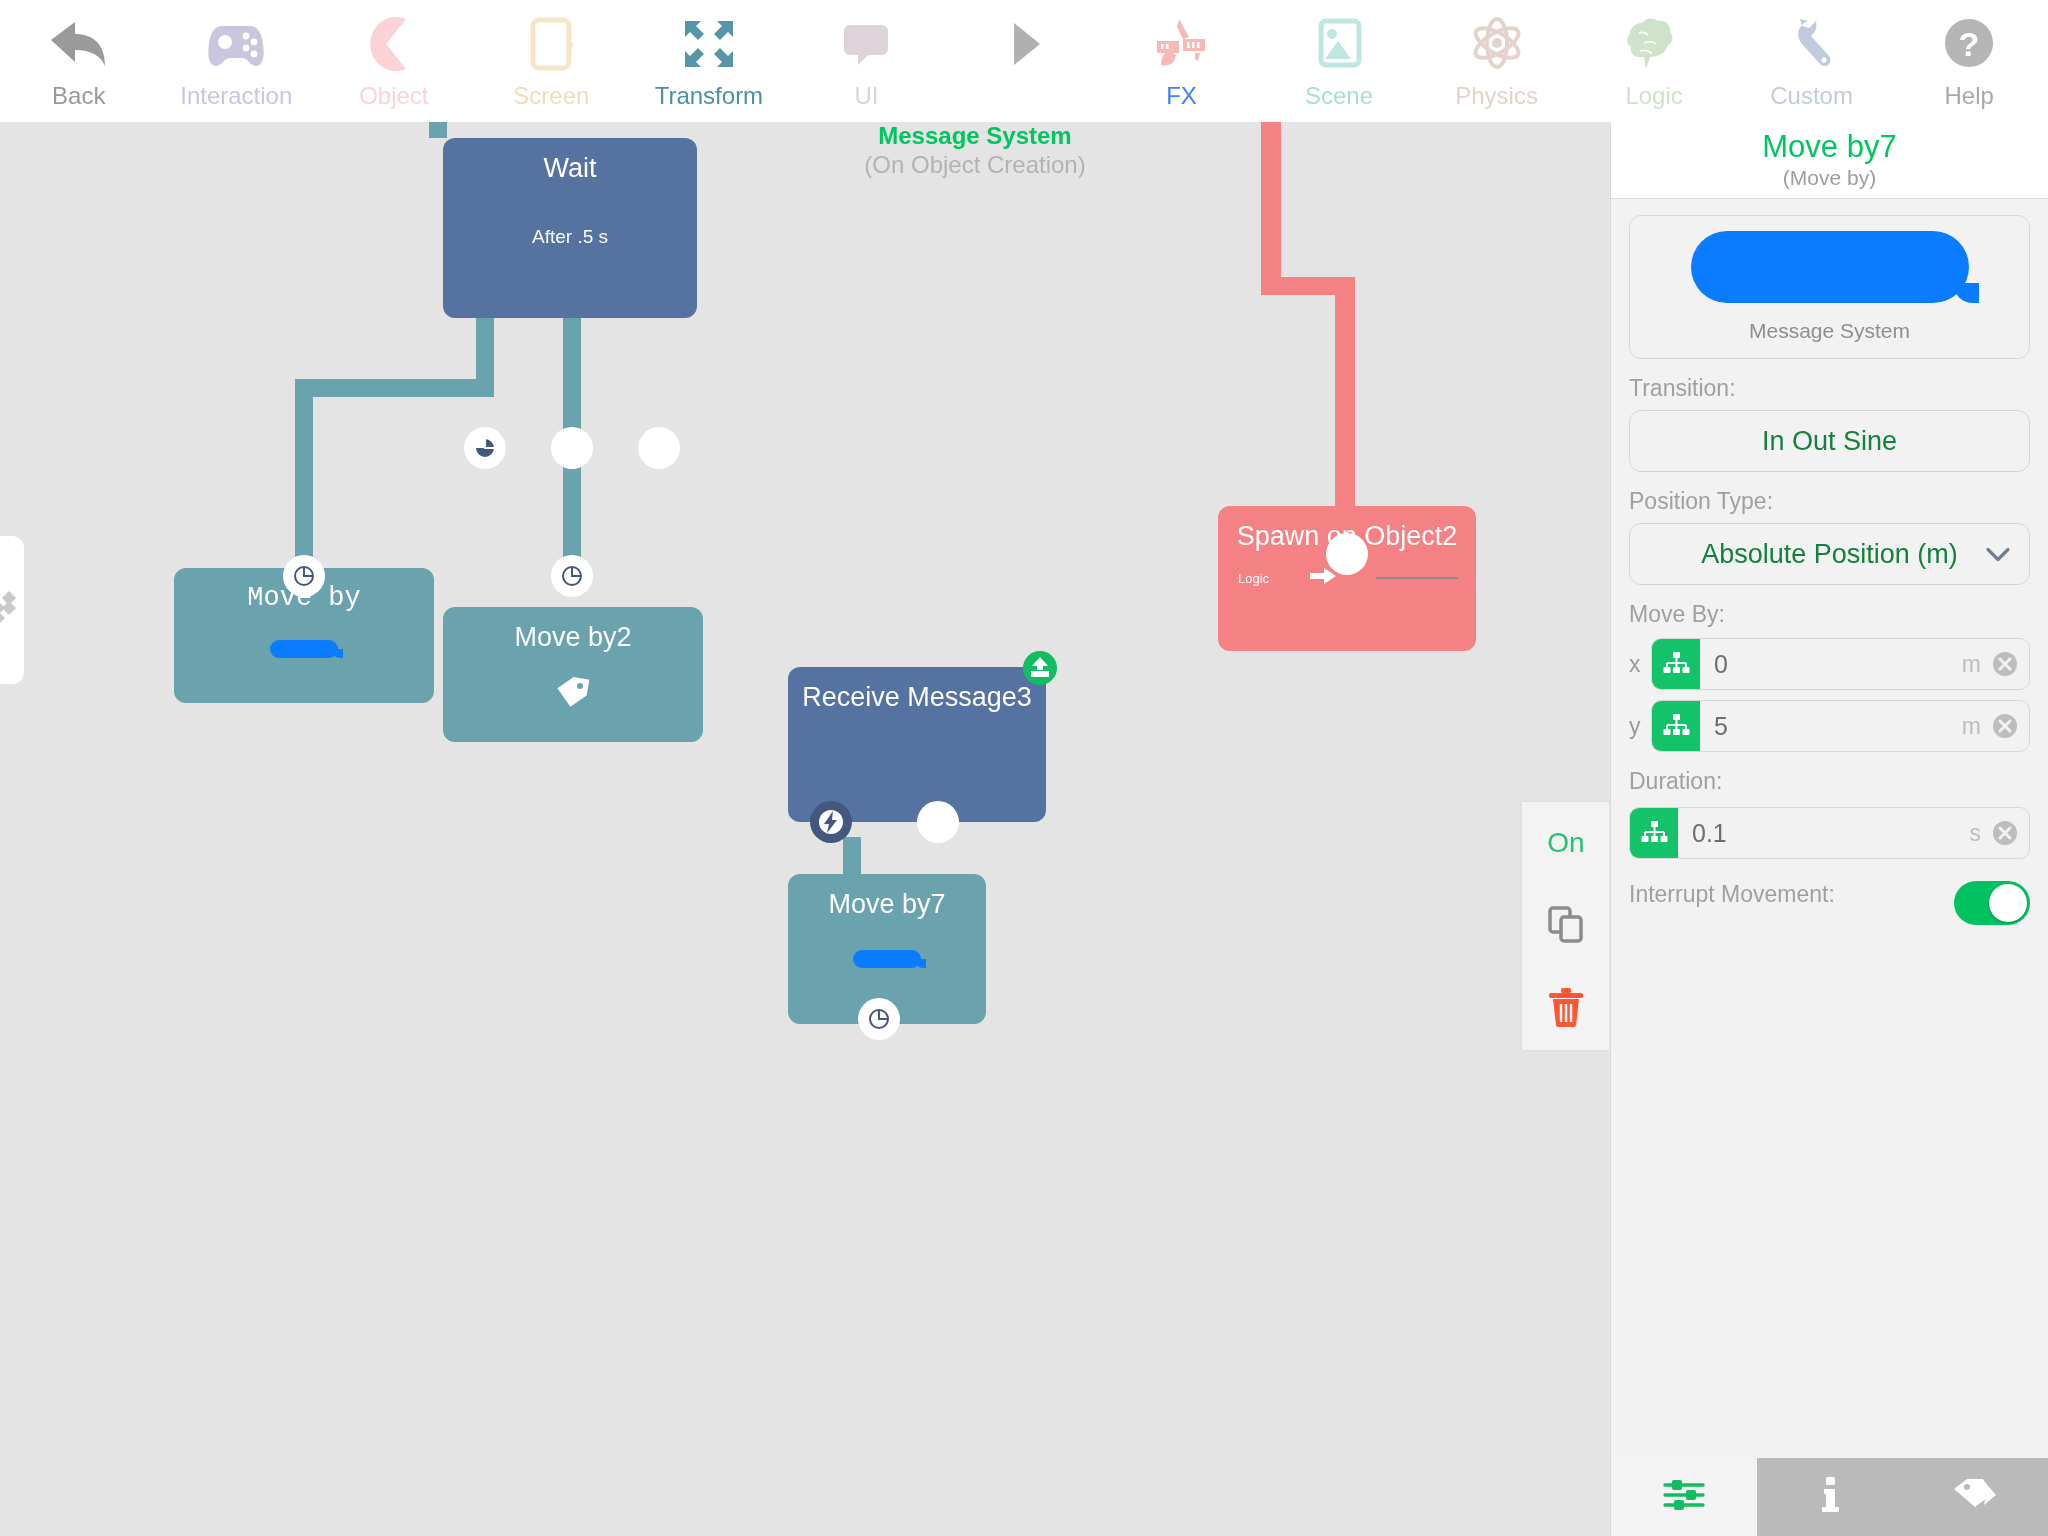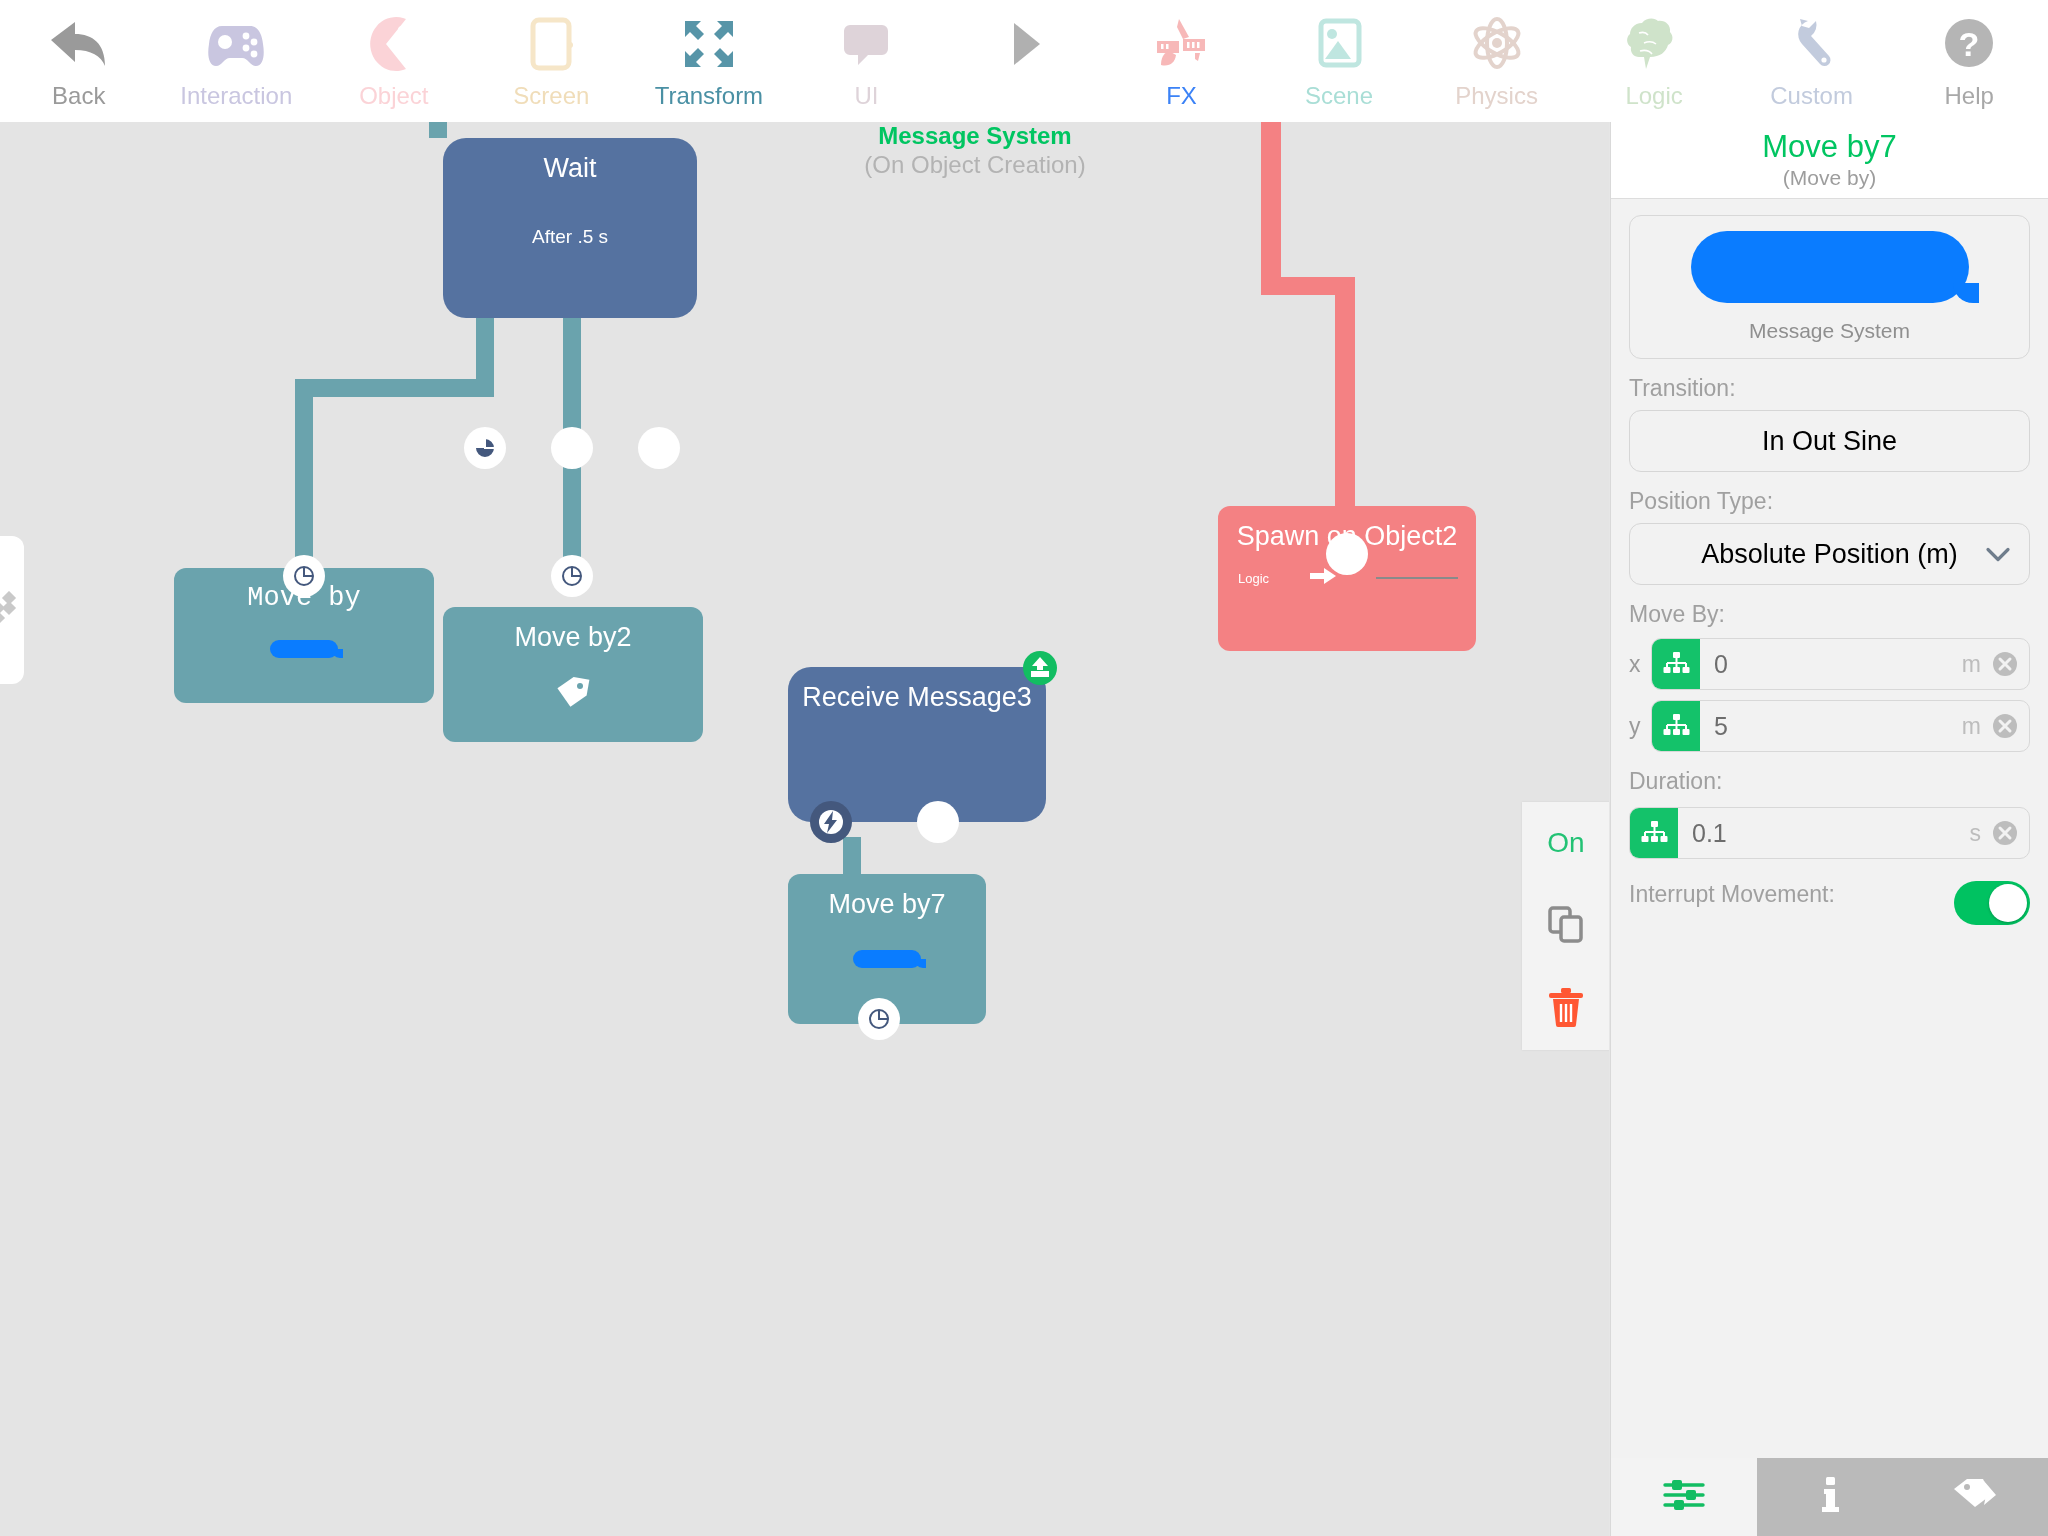--- a/index.html
+++ b/index.html
@@ -37,21 +37,21 @@
   .node{position:absolute;border-radius:12px;box-sizing:border-box;}
   .node .ntitle{
     position:absolute;left:0;right:0;top:14px;text-align:center;
     color:#ffffff;font-size:27px;line-height:32px;
     white-space:nowrap;overflow:hidden;
   }
   .node .nsub{
     position:absolute;left:0;right:0;text-align:center;
     color:#ffffff;font-size:19px;
   }
-  .node-blue{background:#5572a0;border-radius:23px;}
+  .node-blue{background:#5572a0;}
   .node-teal{background:#6aa3ad;}
   .node-red{background:#f48183;}
 
   
   .port{
     position:absolute;width:42px;height:42px;border-radius:50%;
     background:#ffffff;display:flex;align-items:center;justify-content:center;
   }
   .port.dark{background:#44587d;}
   .port svg{display:block;}
@@ -114,21 +114,21 @@
     content:"";position:absolute;right:-10px;bottom:0;width:26px;height:20px;
     background:#0a7cff;border-bottom-left-radius:22px;
   }
   .card .cap{margin-top:16px;font-size:21px;color:#8f8f8f;}
 
   .fld-label{font-size:23px;color:#a0a0a0;margin:16px 0 8px 0;}
 
   .pill{
     border:1px solid #d6d6d6;border-radius:12px;background:#f2f2f2;
     height:60px;display:flex;align-items:center;justify-content:center;
-    position:relative;font-size:27px;color:#000000;cursor:pointer;
+    position:relative;font-size:27px;color:#15803d;cursor:pointer;
   }
   .pill .chev{position:absolute;right:18px;top:50%;transform:translateY(-50%);}
 
   .row{display:flex;align-items:center;margin-top:10px;}
   .row .axis{width:22px;font-size:23px;color:#9a9a9a;}
   .inputwrap{
     flex:1;height:50px;border:1px solid #d8d8d8;border-radius:10px;
     display:flex;align-items:center;overflow:hidden;background:#f2f2f2;
   }
   .graph-btn{

